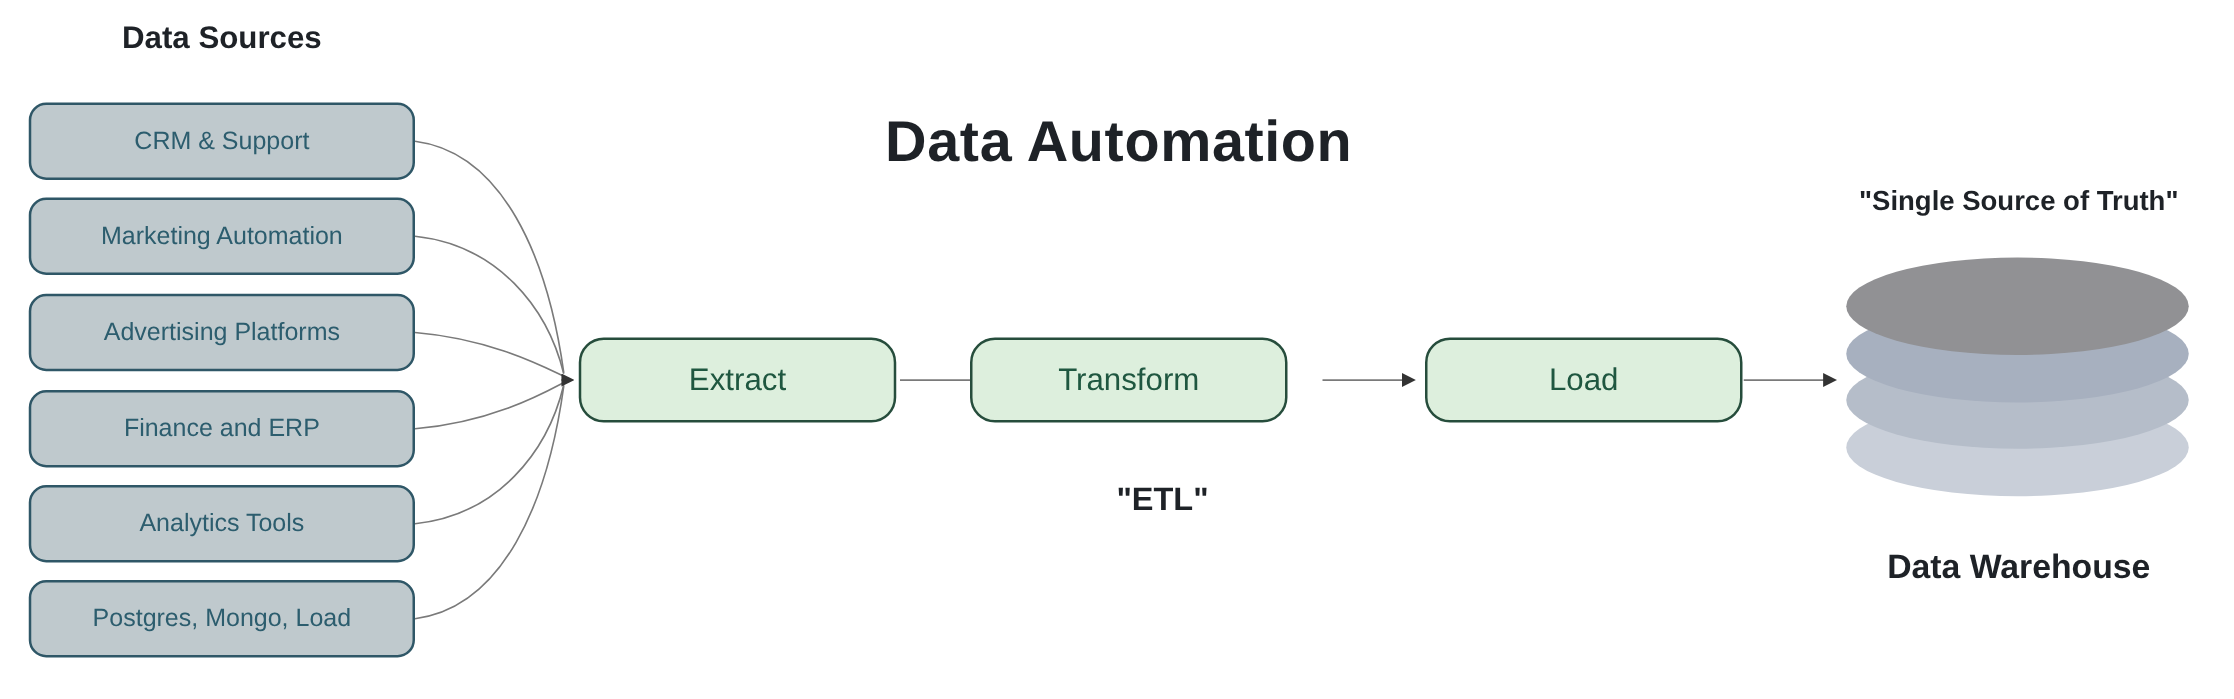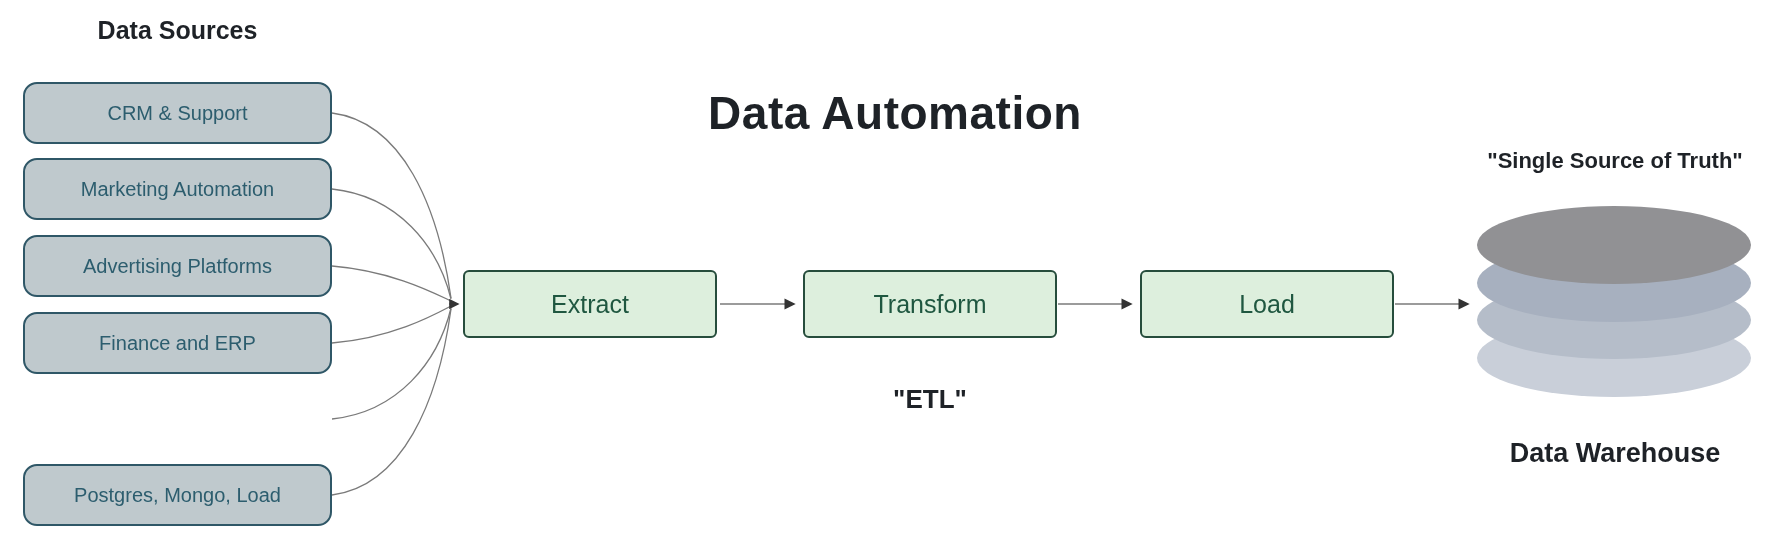--- a/index.html
+++ b/index.html
@@ -50,21 +50,21 @@
     font-size:20px;
     display:flex;align-items:center;justify-content:center;
     text-align:left;
   }
   .step-box{
     position:absolute;
     top:270px;width:254px;height:68px;
     box-sizing:border-box;
     background:var(--step_fill);
     border:2px solid var(--step_border);
-    border-radius:6px;
+    border-radius:20px;
     color:var(--step_text);
     font-size:25px;
     display:flex;align-items:center;justify-content:center;
     text-align:center;
   }
 </style>
 </head>
 <body>
 
 <div class="canvas">
@@ -98,26 +98,27 @@
       <ellipse cx="1614" cy="245" rx="137" ry="39" style="fill:var(--cylinder_top);"></ellipse>
     </g>
   </svg>
 
   <div class="heading sources-heading">Data Sources</div>
 
   <div class="source-box" style="top:82px">CRM &amp; Support</div>
   <div class="source-box" style="top:158px">Marketing Automation</div>
   <div class="source-box" style="top:235px">Advertising Platforms</div>
   <div class="source-box" style="top:312px">Finance and ERP</div>
+  <div class="source-box" style="top:388px">Analytics Tools</div>
   <div class="source-box" style="top:464px">Postgres, Mongo, Load</div>
 
   <div class="heading main-title">Data Automation</div>
 
   <div class="step-box" style="left:463px">Extract</div>
-  <div class="step-box" style="left:803px">Transform</div>
+  <div class="step-box" style="left:776px">Transform</div>
   <div class="step-box" style="left:1140px">Load</div>
 
   <div class="heading etl-caption">"ETL"</div>
 
   <div class="heading ssot-caption">"Single Source of Truth"</div>
   <div class="heading warehouse-label">Data Warehouse</div>
 
 </div>
 
 </body></html>

